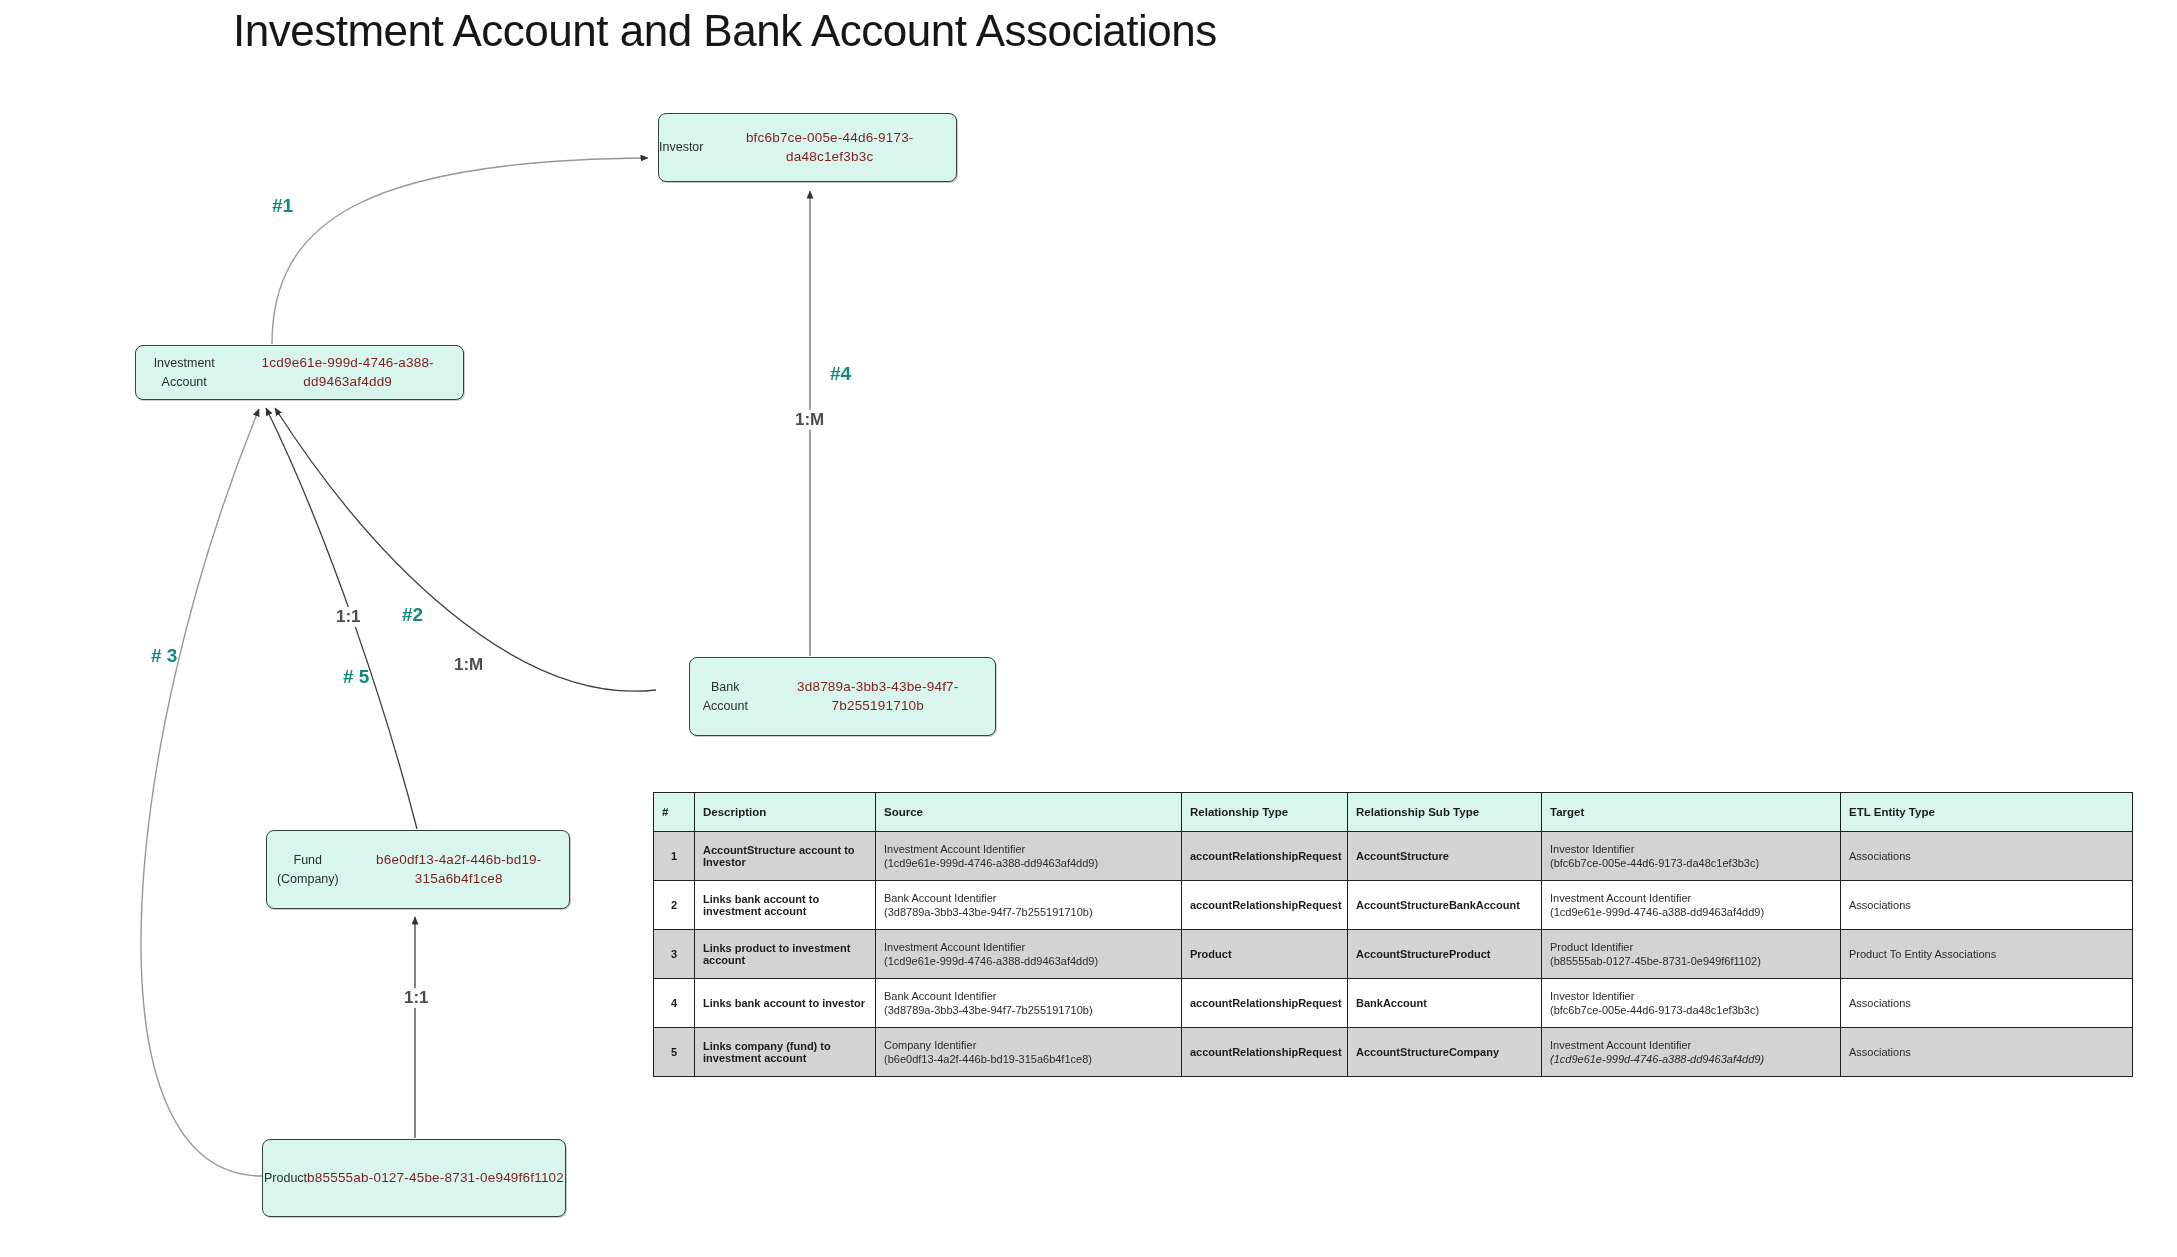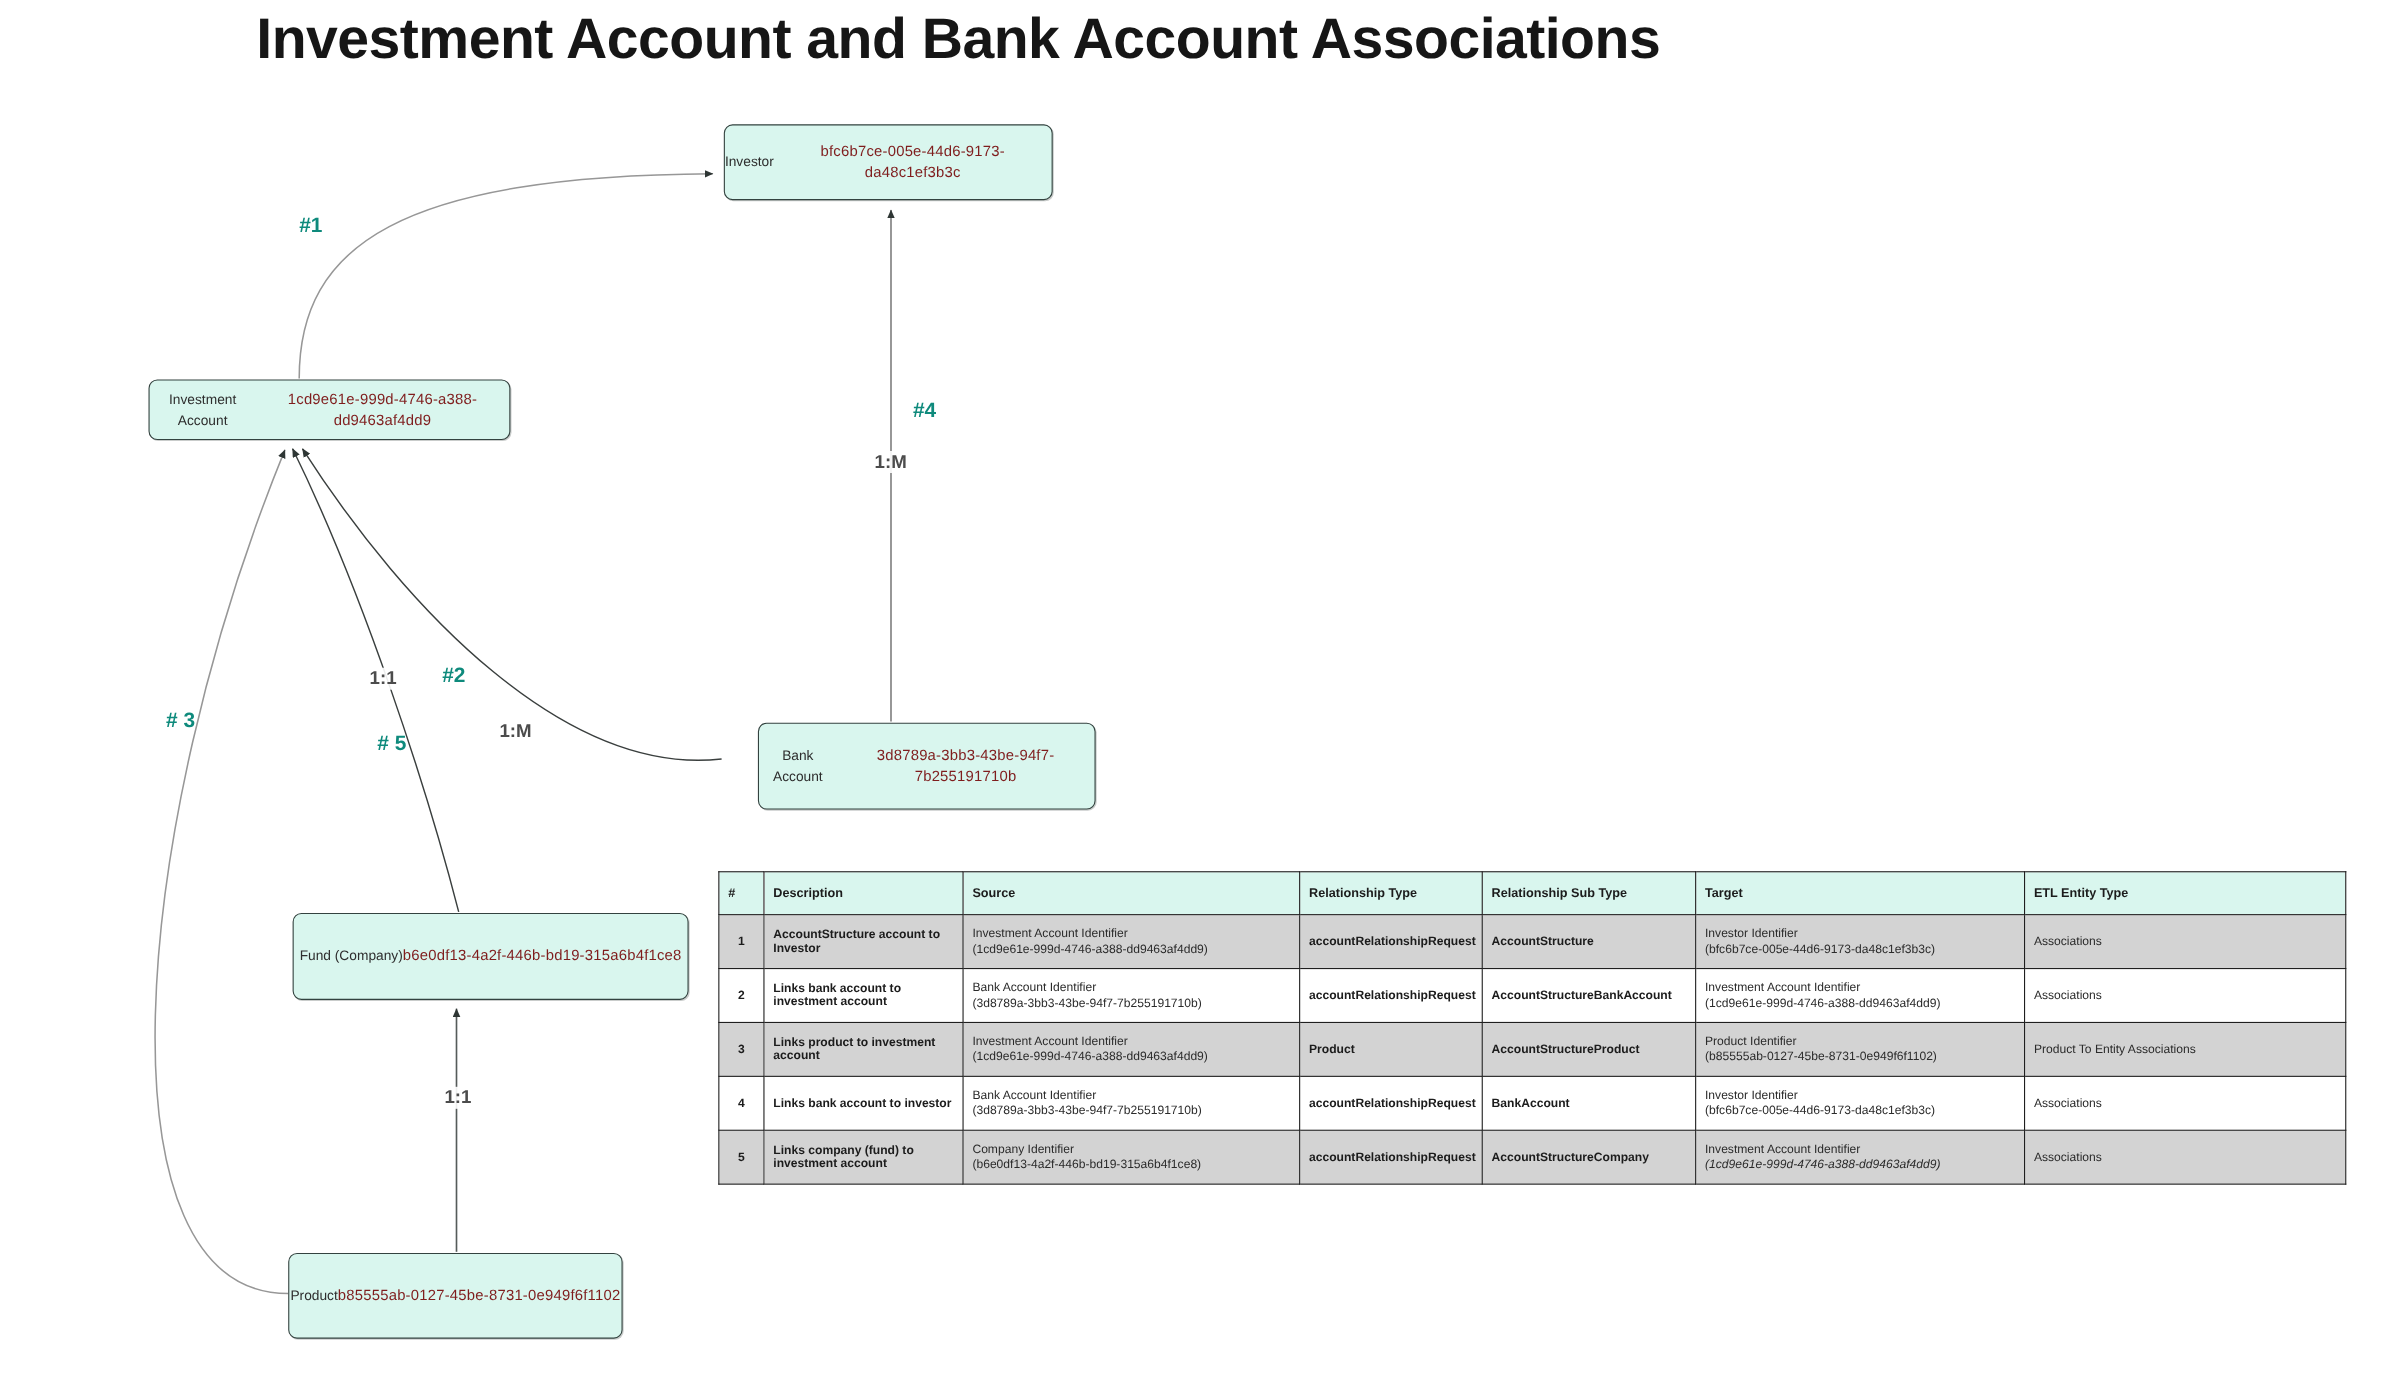--- a/index.html
+++ b/index.html
@@ -6,21 +6,21 @@
   html, body { background: #ffffff; }
   body {
     width: 2177px; height: 1257px;
     font-family: "Liberation Sans", sans-serif;
     position: relative; overflow: hidden;
   }
   .canvas { position: absolute; inset: 0; }
 
   .page-title {
     position: absolute; left: 233px; top: 6px;
-    font-size: 52px; font-weight: 700; color: #161616;
+    font-size: 44px; font-weight: 400; color: #161616;
     letter-spacing: -0.5px; white-space: nowrap;
   }
 
   svg.edges { position: absolute; left: 0; top: 0; pointer-events: none; }
 
   .node {
     position: absolute;
     background: #d9f6ee;
     border: 1.6px solid #33423f;
     border-radius: 8px;
@@ -102,21 +102,21 @@
   <div class="node" style="left:135px; top:345px; width:329px; height:55px;">
     <div class="node-label">Investment Account</div>
     <div class="node-uuid">1cd9e61e-999d-4746-a388-dd9463af4dd9</div>
   </div>
 
   <div class="node" style="left:657px; top:657px; width:307px; height:79px;margin-left:32px;">
     <div class="node-label">Bank Account</div>
     <div class="node-uuid">3d8789a-3bb3-43be-94f7-7b255191710b</div>
   </div>
 
-  <div class="node" style="left:266px; top:830px; width:360px; height:79px;">
+  <div class="node" style="left:266px; top:830px; width:304px; height:79px;">
     <div class="node-label">Fund (Company)</div>
     <div class="node-uuid">b6e0df13-4a2f-446b-bd19-315a6b4f1ce8</div>
   </div>
 
   <div class="node" style="left:262px; top:1139px; width:304px; height:78px;">
     <div class="node-label">Product</div>
     <div class="node-uuid">b85555ab-0127-45be-8731-0e949f6f1102</div>
   </div>
 
   <span class="edge-num" style="left:272px; top:195px;">#1</span>

